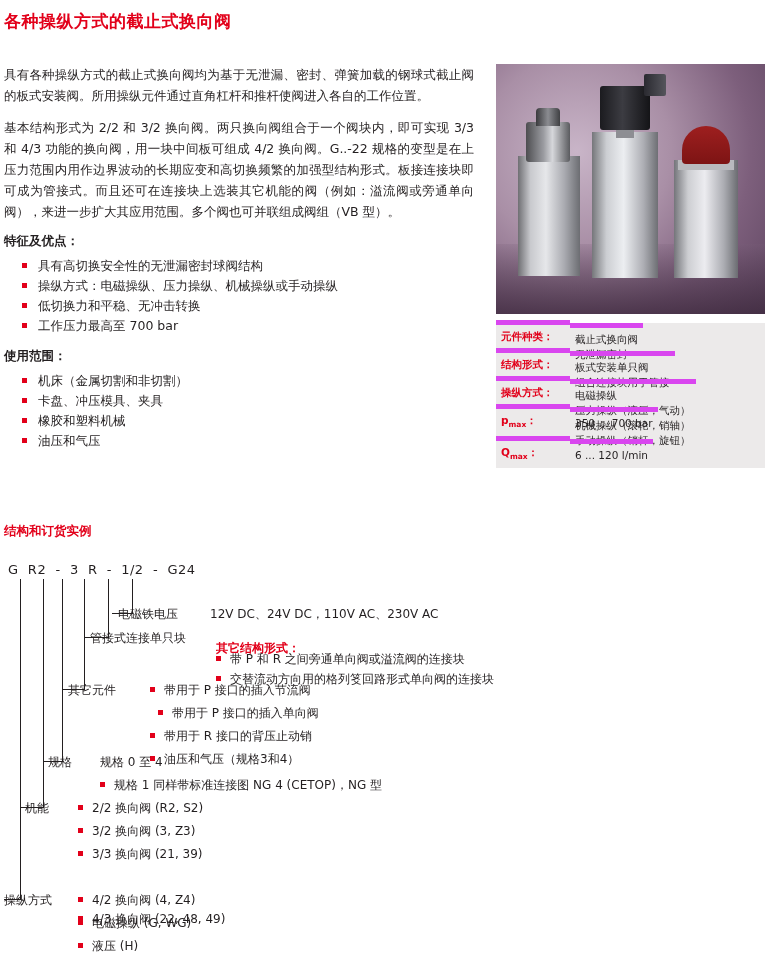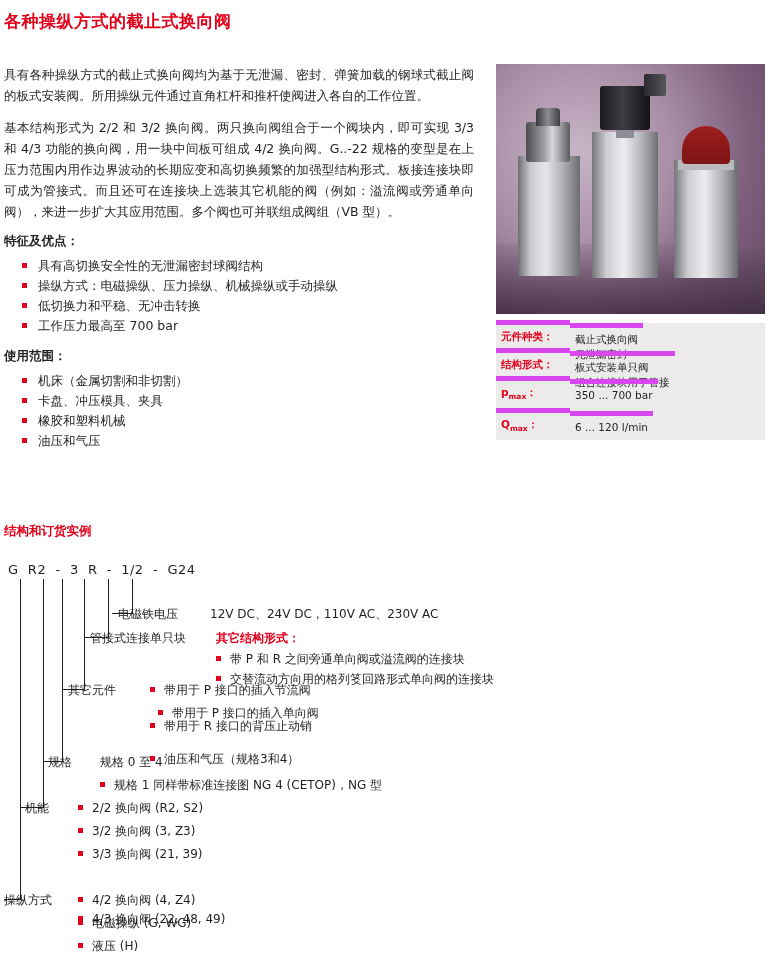--- a/index.html
+++ b/index.html
@@ -207,20 +207,24 @@
     <tbody>
         <tr>
       <td class="k">元件种类：</td>
       <td class="v">截止式换向阀<br>无泄漏密封</td>
     </tr>
     <tr>
       <td class="k">结构形式：</td>
       <td class="v">板式安装单只阀<br>组合连接块用于管接</td>
     </tr>
     <tr>
+      <td class="k">操纵方式：</td>
+      <td class="v">电磁操纵<br>压力操纵（液压，气动）<br>机械操纵（滚轮，销轴）<br>手动操纵（销杆，旋钮）</td>
+    </tr>
+    <tr>
       <td class="k"><span>p</span><sub>max</sub>：</td>
       <td class="v">350 ... 700 bar</td>
     </tr>
     <tr>
       <td class="k"><span>Q</span><sub>max</sub>：</td>
       <td class="v">6 ... 120 l/min</td>
     </tr>
   </tbody>
     </table>
 
@@ -255,28 +259,28 @@
     <div class="vline" style="left:43px; top:4px; height:228px;"></div>
     <div class="hline" style="left:20px; top:232px; width:24px;"></div>
 
     <div class="vline" style="left:20px; top:4px; height:320px;"></div>
     <div class="hline" style="left:4px; top:324px; width:17px;"></div>
 
     <div class="lbl" style="left:118px; top:31px;">电磁铁电压</div>
     <div class="plain" style="left:210px; top:31px;">12V DC、24V DC，110V AC、230V AC</div>
 
     <div class="lbl" style="left:90px; top:55px;">管接式连接单只块</div>
-    <div class="plain" style="left:216px; top:55px; font-weight:bold; color:#e2001a;">其它结构形式：</div>
+    <div class="plain" style="left:216px; top:65px; font-weight:bold; color:#e2001a;">其它结构形式：</div>
     <div class="item" style="left:216px; top:76px;">带 P 和 R 之间旁通单向阀或溢流阀的连接块</div>
     <div class="item" style="left:216px; top:96px;">交替流动方向用的格列笅回路形式单向阀的连接块</div>
 
     <div class="lbl" style="left:68px; top:107px;">其它元件</div>
     <div class="item" style="left:150px; top:107px;">带用于 P 接口的插入节流阀</div>
     <div class="item" style="left:158px; top:130px;">带用于 P 接口的插入单向阀</div>
-    <div class="item" style="left:150px; top:143px;">带用于 R 接口的背压止动销</div>
+    <div class="item" style="left:150px; top:153px;">带用于 R 接口的背压止动销</div>
     <div class="item" style="left:150px; top:176px;">油压和气压（规格3和4）</div>
 
     <div class="lbl" style="left:48px; top:179px;">规格</div>
     <div class="plain" style="left:100px; top:179px;">规格 0 至 4</div>
     <div class="item" style="left:100px; top:202px;">规格 1 同样带标准连接图 NG 4 (CETOP)，NG 型</div>
 
     <div class="lbl" style="left:25px; top:225px;">机能</div>
     <div class="item" style="left:78px; top:225px;">2/2 换向阀 (R2, S2)</div>
     <div class="item" style="left:78px; top:248px;">3/2 换向阀 (3, Z3)</div>
     <div class="item" style="left:78px; top:271px;">3/3 换向阀 (21, 39)</div>

